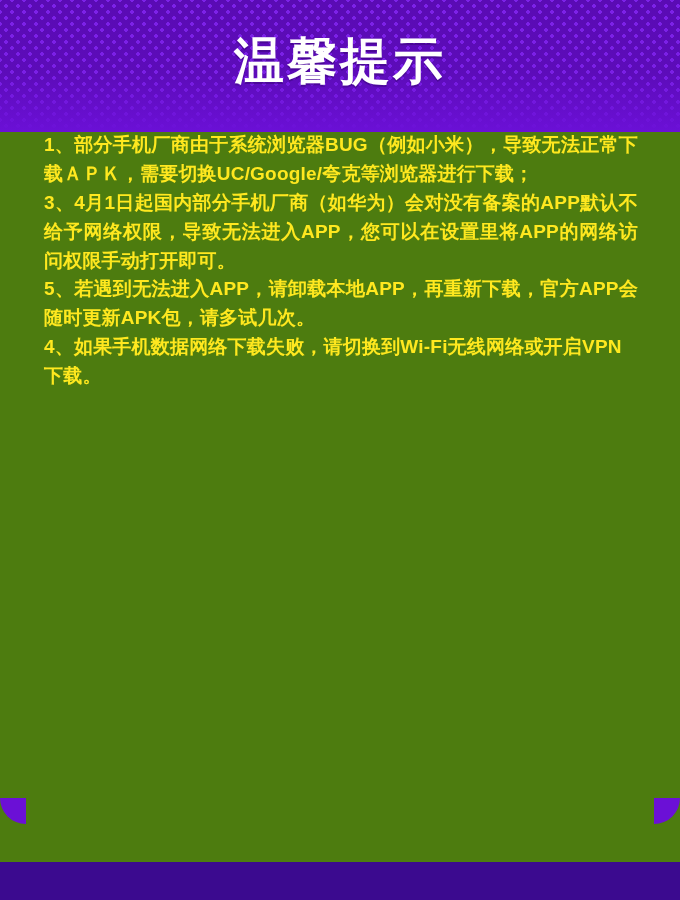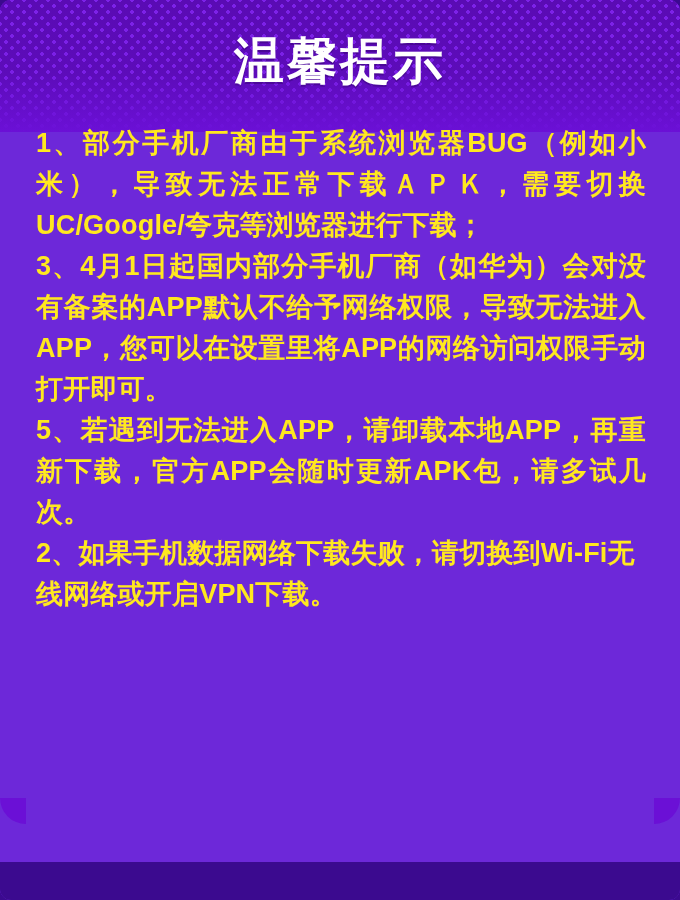--- a/index.html
+++ b/index.html
@@ -12,23 +12,22 @@
     height: 900px;
     overflow: hidden;
     font-family: "Liberation Sans", sans-serif;
   }
 
   .screen {
     position: relative;
     width: 680px;
     height: 900px;
     box-sizing: border-box;
-    background: #6d28d9;
+    background: #4d7c0f;
     overflow: hidden;
-    border-radius: 11px;
   }
 
   
   .halftone {
     position: absolute;
     left: 0;
     top: 0;
     width: 680px;
     height: 132px;
     background-color: #5a0bb4;
@@ -66,24 +65,24 @@
     font-size: 50px;
     line-height: 1.1;
     font-weight: bold;
     color: #ffffff;
     letter-spacing: 3px;
     text-shadow: 0 2px 0 rgba(40,0,90,0.35);
   }
 
   .body-text {
     position: relative;
-    margin: 0;
+    margin: 8px;
     padding: 34px 34px 0 36px;
     color: #ffe81f;
-    font-size: 27px;
+    font-size: 19px;
     line-height: 1.52;
     font-weight: bold;
     letter-spacing: 0.2px;
     word-break: break-word;
   }
   .body-text .line {
     display: block;
     text-align: justify;
     text-justify: inter-character;
   }
@@ -118,21 +117,21 @@
 
     <div class="halftone"></div>
     <div class="halftone-fade"></div>
 
     <h1 class="title">温馨提示</h1>
 
     <div class="body-text">
       <span class="line">1、部分手机厂商由于系统浏览器BUG（例如小米），导致无法正常下载ＡＰＫ，需要切换UC/Google/夸克等浏览器进行下载；</span>
       <span class="line">3、4月1日起国内部分手机厂商（如华为）会对没有备案的APP默认不给予网络权限，导致无法进入APP，您可以在设置里将APP的网络访问权限手动打开即可。</span>
       <span class="line">5、若遇到无法进入APP，请卸载本地APP，再重新下载，官方APP会随时更新APK包，请多试几次。</span>
-      <span class="line last">2、如果手机数据网络下载失败，请切换到Wi-Fi无线网络或开启VPN下载。</span>
+      <span class="line last">4、如果手机数据网络下载失败，请切换到Wi-Fi无线网络或开启VPN下载。</span>
     </div>
 
     <div class="corner-mask-l"></div>
     <div class="corner-mask-r"></div>
   </div>
 
   <div class="bottom-bar"></div>
 </div>
 
 </body></html>

